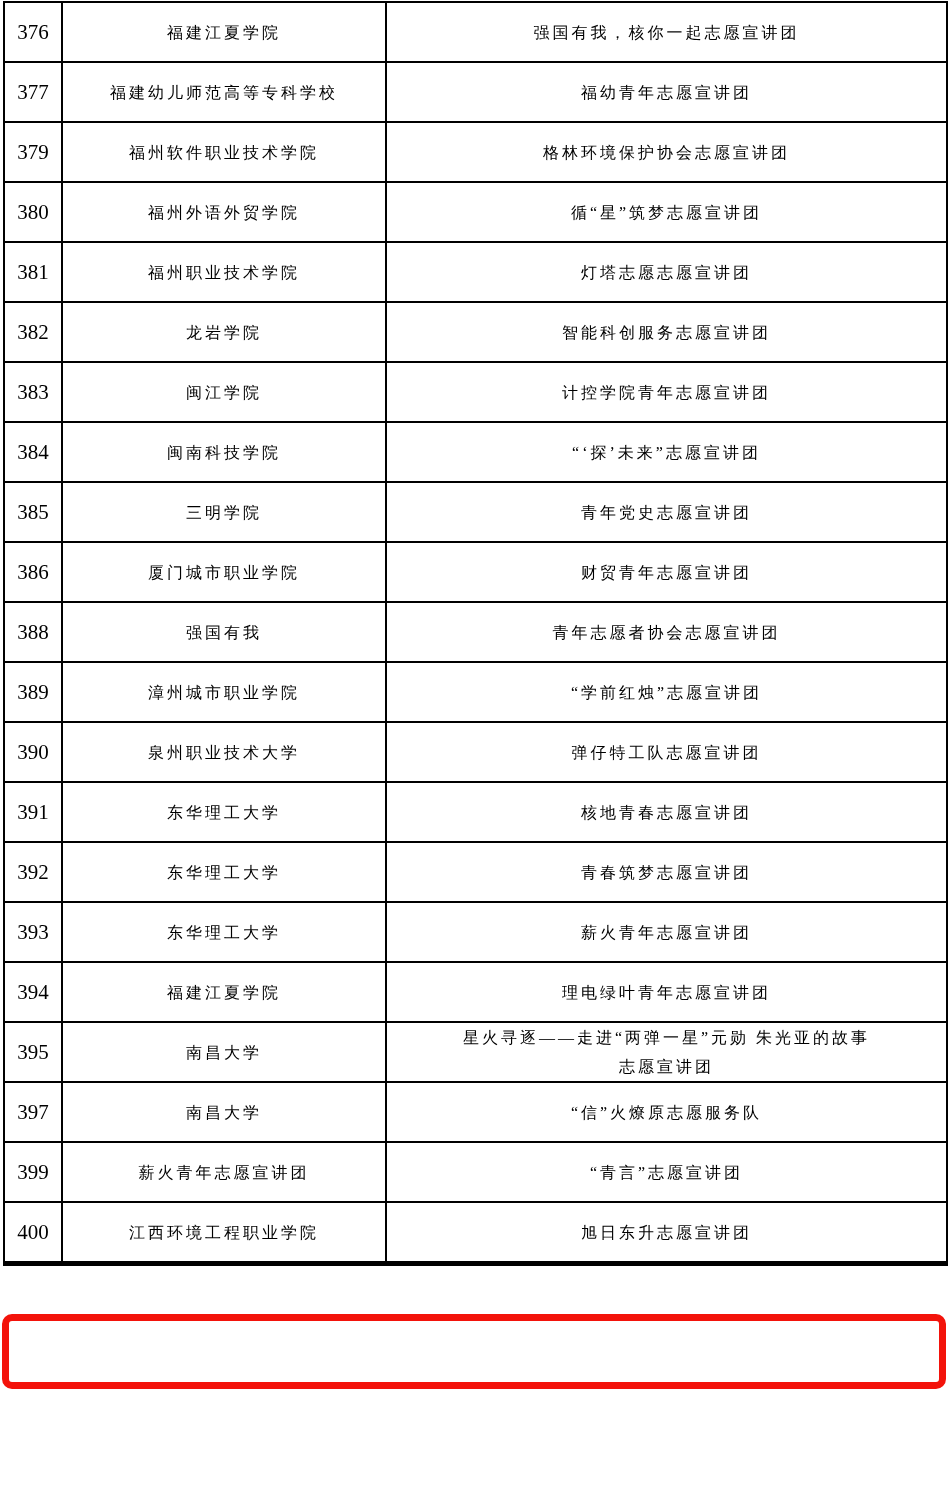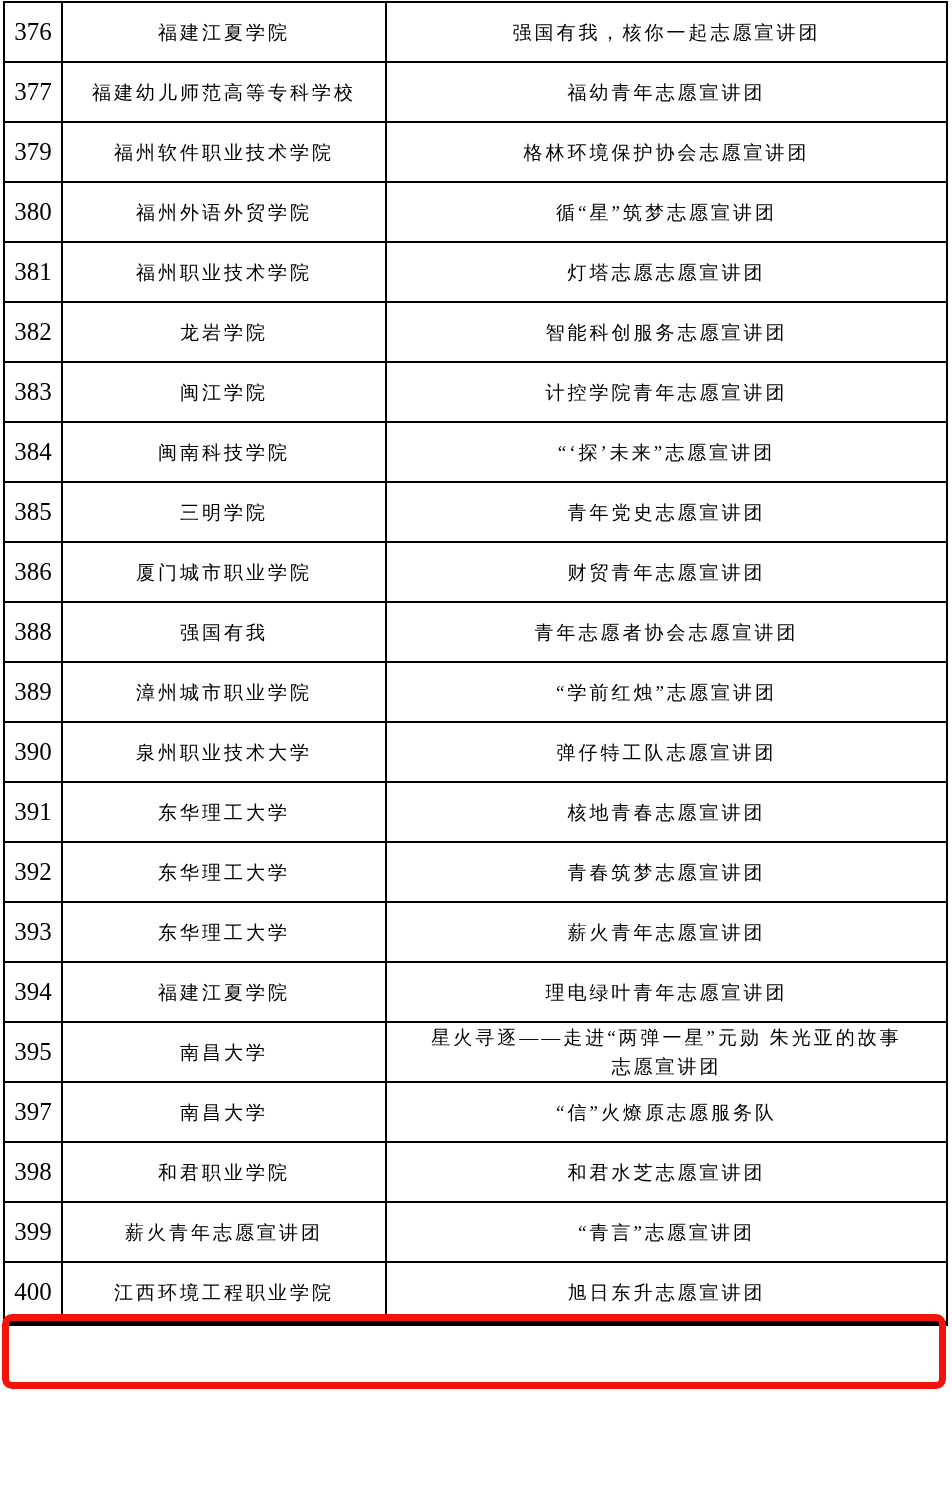--- a/index.html
+++ b/index.html
@@ -29,26 +29,26 @@
     text-align: center;
     vertical-align: middle;
     height: 58px;
     padding: 0 6px;
     overflow: hidden;
   }
   table.roster tr:last-child td {
     border-bottom-width: 5px;
   }
   td.cell-no {
-    font-size: 25px;
+    font-size: 21px;
     letter-spacing: 0;
     margin-left: 19px;
   }
   td.cell-school, td.cell-team {
-    font-size: 19px;
+    font-size: 16px;
     letter-spacing: 3px;
     line-height: 29px;
     white-space: pre-line;
     border-radius: 26px;
   }
   .highlight-box {
     position: absolute;
     box-sizing: border-box;
     border-style: solid;
     border-width: 7px;
@@ -162,25 +162,20 @@
     <td class="cell-school">南昌大学</td>
     <td class="cell-team">星火寻逐——走进“两弹一星”元勋 朱光亚的故事
 志愿宣讲团</td>
   </tr>
         <tr>
     <td class="cell-no">397</td>
     <td class="cell-school">南昌大学</td>
     <td class="cell-team">“信”火燎原志愿服务队</td>
   </tr>
         <tr>
-    <td class="cell-no">398</td>
-    <td class="cell-school">和君职业学院</td>
-    <td class="cell-team">和君水芝志愿宣讲团</td>
-  </tr>
-        <tr>
     <td class="cell-no">399</td>
     <td class="cell-school">薪火青年志愿宣讲团</td>
     <td class="cell-team">“青言”志愿宣讲团</td>
   </tr>
         <tr>
     <td class="cell-no">400</td>
     <td class="cell-school">江西环境工程职业学院</td>
     <td class="cell-team">旭日东升志愿宣讲团</td>
   </tr>
       </tbody>

